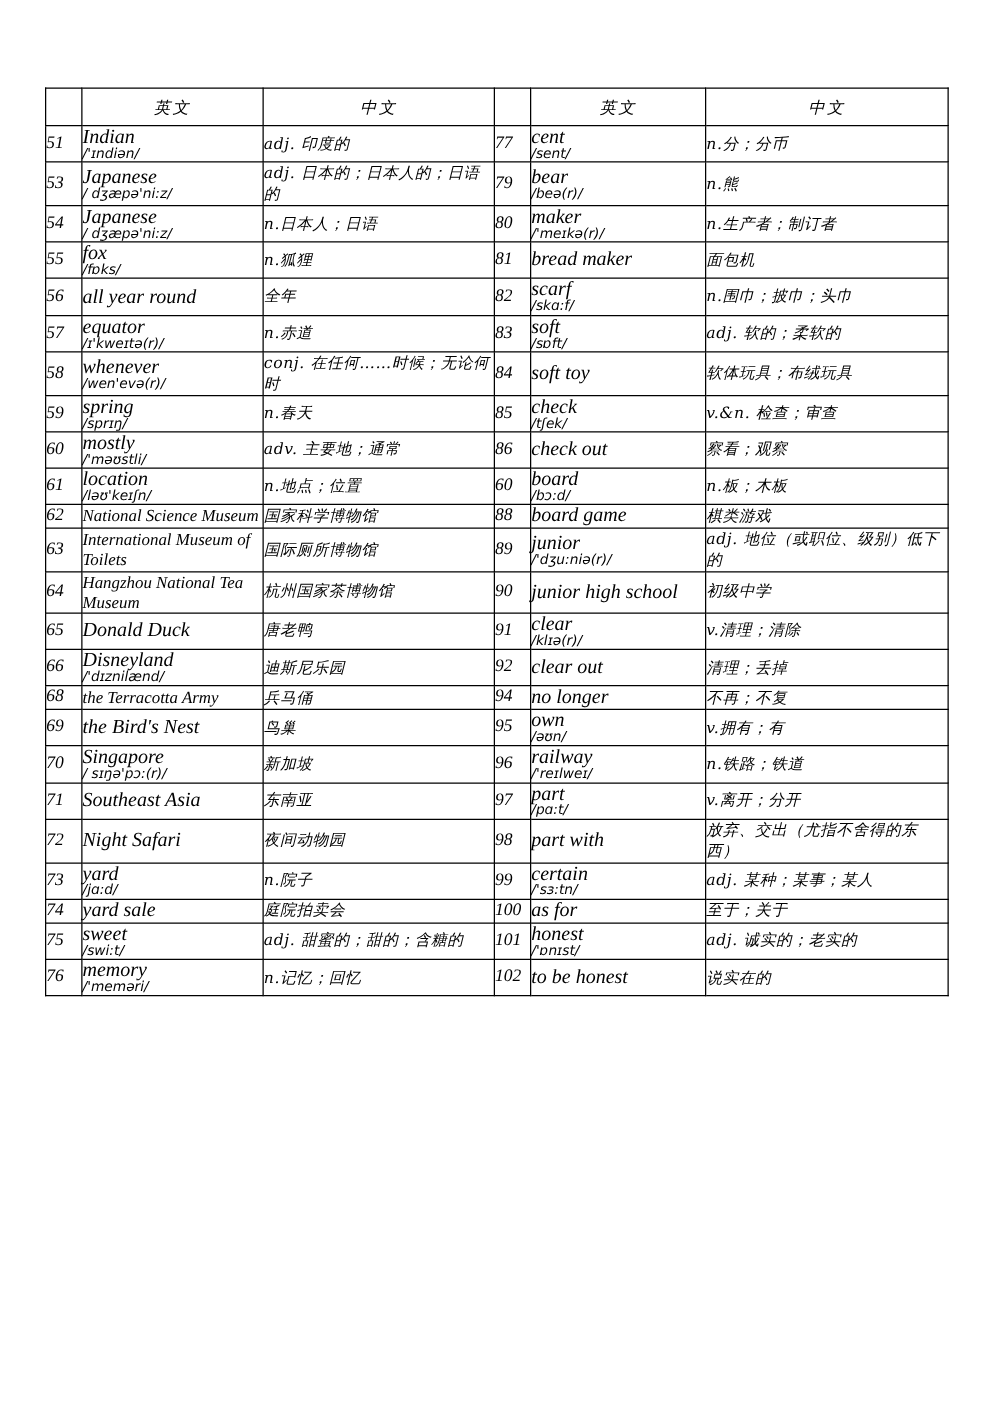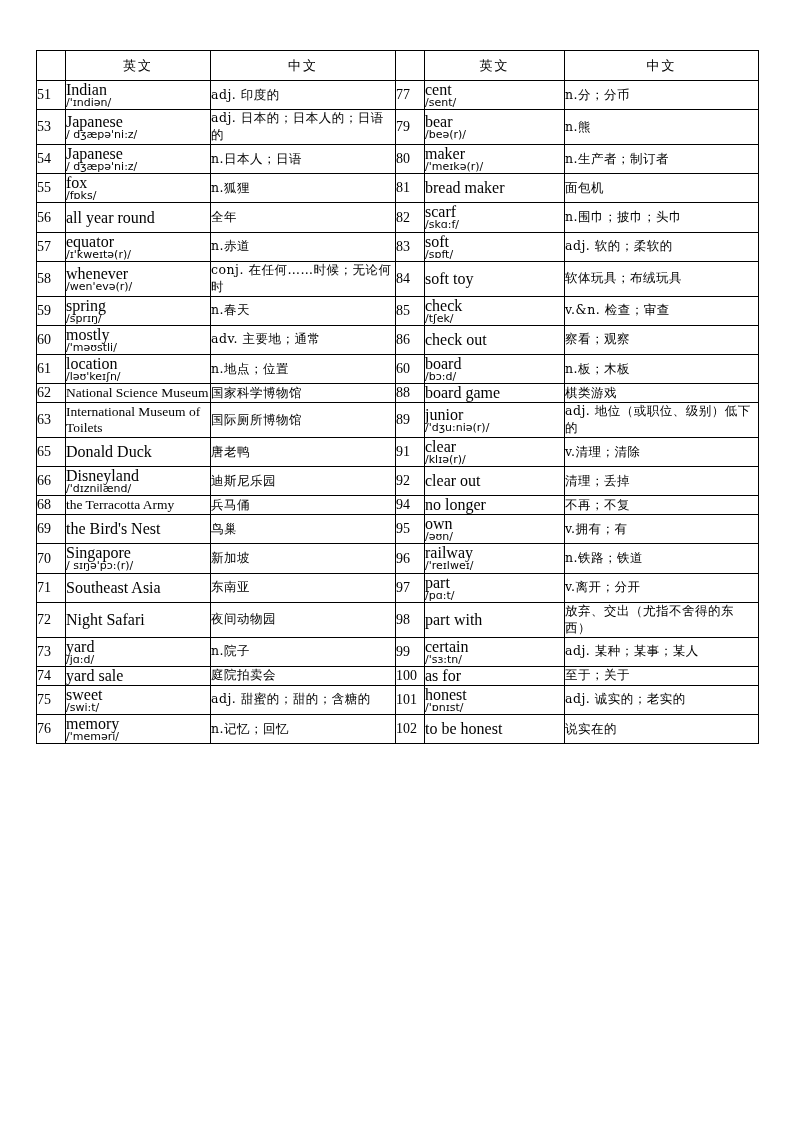--- a/index.html
+++ b/index.html
@@ -19,24 +19,25 @@
   .page {
     position: absolute;
     left: 0; top: 0;
     width: 793px;
     height: 1122px;
   }
 
   .vocab-table {
     position: absolute;
     left: 36px;
-    top: 50px;
+    top: 70px;
     width: 722px;
     border-collapse: collapse;
     table-layout: fixed;
+    font-style: italic;
   }
 
   .vocab-table td, .vocab-table th {
     border: 1px solid #000000;
     padding: 0;
     vertical-align: middle;
     font-weight: normal;
   }
 
   
@@ -286,20 +287,32 @@
           </td>
           <td class="chn-cell">国际厕所博物馆</td>
           <td class="num-cell">89</td>
           <td class="eng-cell">
             <span class="word">junior</span>
             <span class="phon">/'dʒu:niə(r)/</span>
           </td>
           <td class="chn-cell">adj. 地位（或职位、级别）低下的</td>
         </tr>
         <tr>
+          <td class="num-cell">64</td>
+          <td class="eng-cell">
+            <span class="word small">Hangzhou National Tea Museum</span>
+          </td>
+          <td class="chn-cell">杭州国家茶博物馆</td>
+          <td class="num-cell">90</td>
+          <td class="eng-cell">
+            <span class="word">junior high school</span>
+          </td>
+          <td class="chn-cell">初级中学</td>
+        </tr>
+        <tr>
           <td class="num-cell">65</td>
           <td class="eng-cell">
             <span class="word">Donald Duck</span>
           </td>
           <td class="chn-cell">唐老鸭</td>
           <td class="num-cell">91</td>
           <td class="eng-cell">
             <span class="word">clear</span>
             <span class="phon">/klɪə(r)/</span>
           </td>

